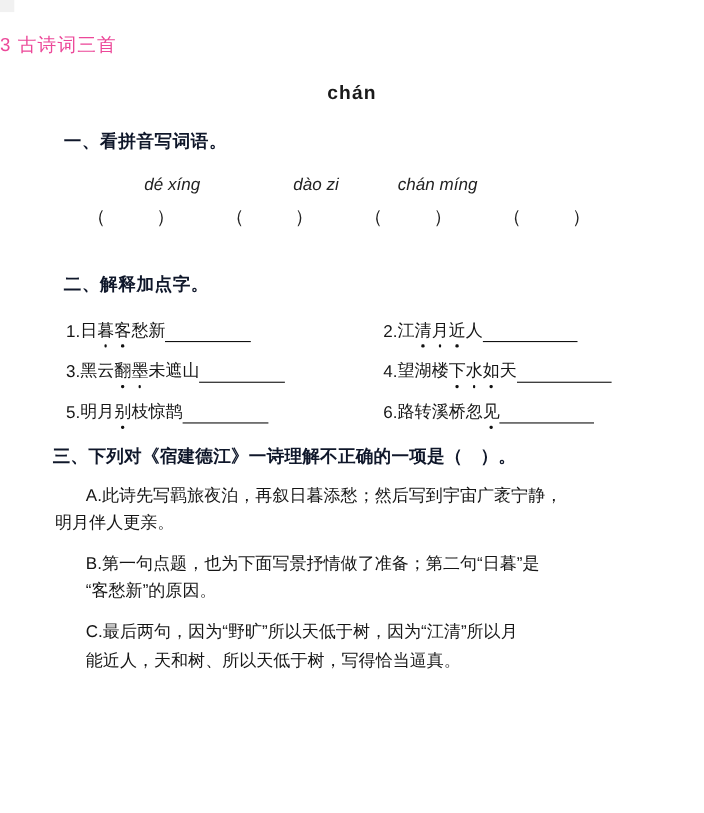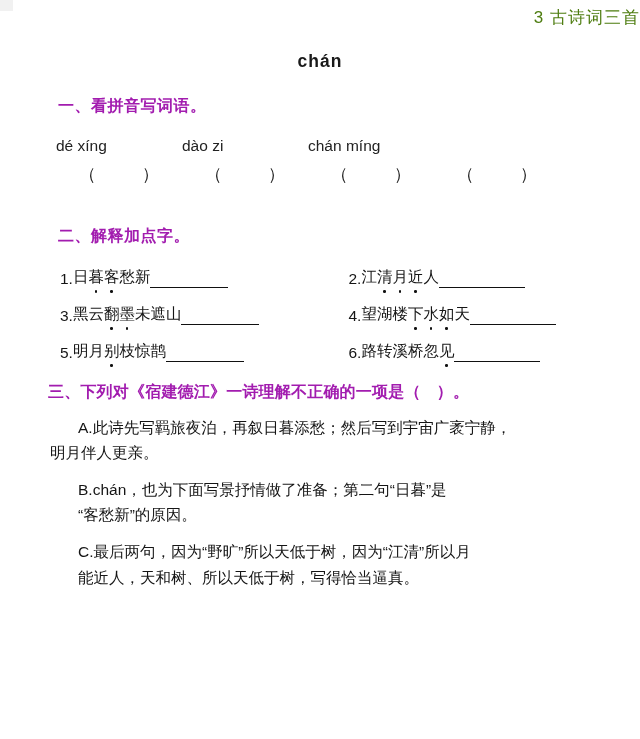--- a/index.html
+++ b/index.html
@@ -26,60 +26,61 @@
   .corner-artifact {
     position: absolute;
     left: 0;
     top: 0;
     width: 13px;
     height: 11px;
     background: #f1f1f1;
   }
 
   .doc-title {
-    text-align: right;
+    text-align: left;
     font-size: 17px;
-    color: #4d7c0f;
+    color: #ec4899;
     letter-spacing: 1px;
-    padding-top: 6px;
+    padding-top: 29px;
     font-weight: 400;
   }
   .doc-subtitle {
     text-align: center;
     font-size: 17.5px;
     font-weight: 700;
     color: #1a1a1a;
     letter-spacing: 1px;
     margin-top: 22px;
   }
 
   .section-heading {
     font-size: 16px;
     font-weight: 700;
-    color: #a21caf;
+    color: #0f172a;
     margin-left: 58px;
     letter-spacing: 0.5px;
   }
   .section-heading.wide {
     margin-left: 48px;
     letter-spacing: 0.2px;
   }
 
   
   .pinyin-row {
     margin-left: 56px;
     margin-right: 40px;
     display: flex;
     font-size: 15.5px;
     color: #222;
   }
   .pinyin-cell {
     width: 126px;
-    text-align: left;
+    text-align: right;
     white-space: nowrap;
+    font-style: italic;
   }
   .paren-row {
     margin-left: 56px;
     margin-right: 40px;
     display: flex;
     font-size: 17px;
     color: #222;
   }
   .paren-cell {
     width: 126px;
@@ -297,21 +298,21 @@
   <div class="spacer-12"></div>
 
   <div class="choice-block">
     <div class="choice">
       <span class="lead">A.</span><span>此诗先写羁旅夜泊，再叙日暮添愁；然后写到宇宙广袤宁静，</span><span class="cont">明月伴人更亲。</span>
     </div>
 
     <div class="spacer-12"></div>
 
     <div class="choice">
-      <span class="lead">B.</span><span>chán，也为下面写景抒情做了准备；第二句“日暮”是</span><span class="cont ind">“客愁新”的原因。</span>
+      <span class="lead">B.</span><span>第一句点题，也为下面写景抒情做了准备；第二句“日暮”是</span><span class="cont ind">“客愁新”的原因。</span>
     </div>
 
     <div class="spacer-12"></div>
 
     <div class="choice">
       <span class="lead">C.</span><span>最后两句，因为“野旷”所以天低于树，因为“江清”所以月</span><span class="cont ind">能近人，天和树、所以天低于树，写得恰当逼真。</span>
     </div>
 
     <div class="spacer-12"></div>
 

